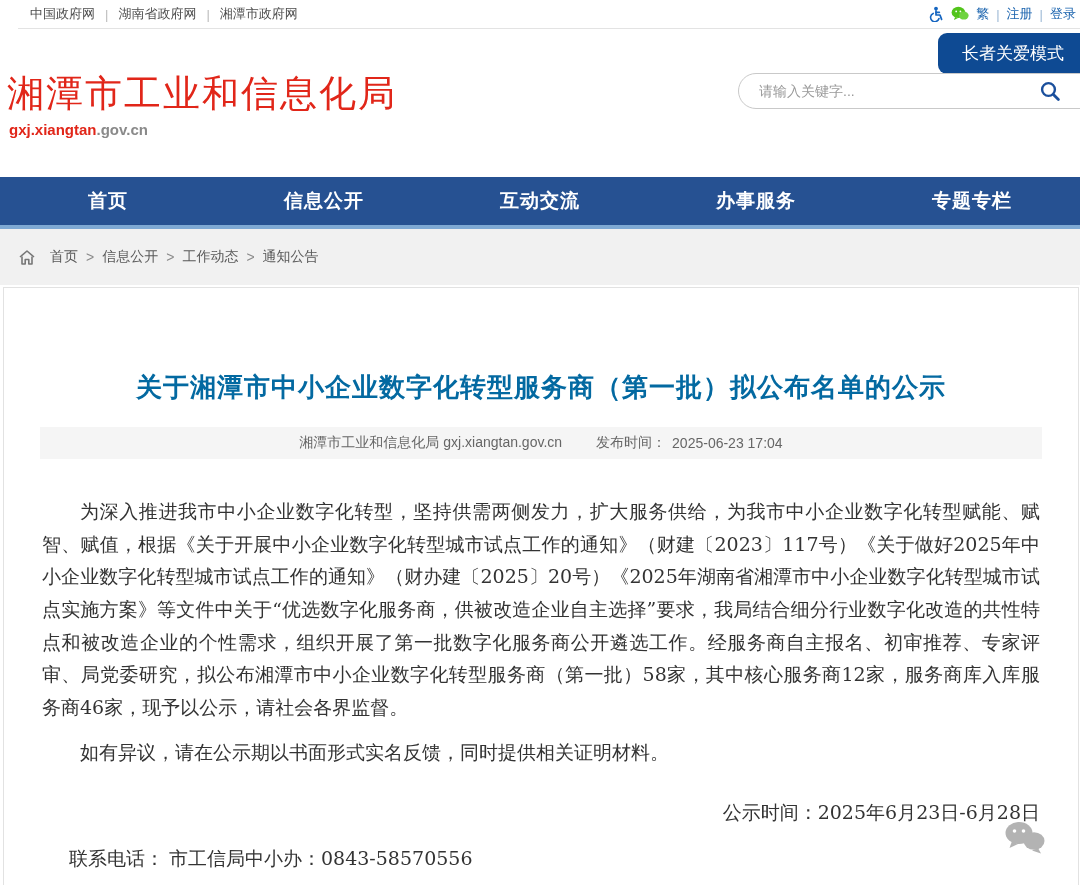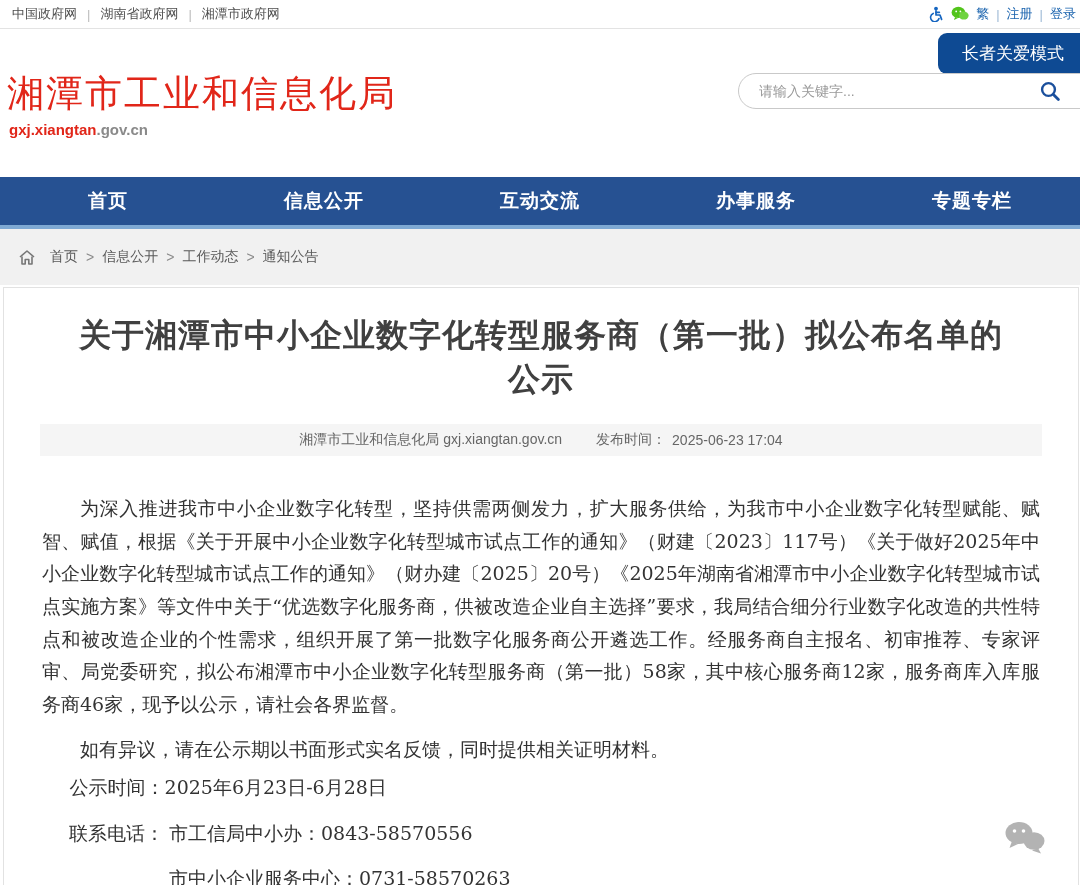--- a/index.html
+++ b/index.html
@@ -8,21 +8,21 @@
     background:#ffffff;
     font-family:"Liberation Sans", sans-serif;
     -webkit-font-smoothing:antialiased;
   }
   .page{position:relative;width:1080px;height:885px;overflow:hidden;}
 
   
   .topbar{
     height:29px;border-bottom:1px solid #e3e3e3;background:#fff;
     display:flex;align-items:center;justify-content:space-between;
-    padding:0 10px 0 12px;box-sizing:border-box;font-size:13px;color:#4d4d4d;
+    padding:0 10px 0 12px;box-sizing:border-box;font-size:13px;color:#4d4d4d;margin-left:18px;
   }
   .topbar-left{display:flex;align-items:center;gap:10px;}
   .topbar-left a{color:#4d4d4d;text-decoration:none;cursor:pointer;}
   .topbar .sep{color:#bbb;}
   .topbar-right{display:flex;align-items:center;gap:7px;margin-right:-6px;}
   .topbar-right a{color:#1a63ae;text-decoration:none;cursor:pointer;white-space:nowrap;}
   .topbar-right .sep2{color:#9db9d6;}
   .tb-icon{display:inline-flex;align-items:center;}
 
   
@@ -71,36 +71,36 @@
   .crumb-sep{color:#8a8a8a;}
   .home-icon{display:inline-flex;margin-right:6px;}
 
   
   .content-box{
     position:absolute;left:3px;right:1px;top:287px;bottom:-2px;
     background:#fff;border:1px solid #e2e2e2;border-bottom:none;
     box-sizing:border-box;overflow:hidden;
   }
   .article-title{
-    margin:26px 60px 0;text-align:center;
-    font-size:32px;font-weight:bold;color:#404040;letter-spacing:1px;
+    margin:82px 60px 0;text-align:center;
+    font-size:26px;font-weight:bold;color:#0369a1;letter-spacing:1px;
   }
   .meta-band{
     margin:22px 36px 0;background:#f5f5f5;height:32px;
     display:flex;align-items:center;justify-content:center;gap:6px;
     font-size:14px;color:#666;
   }
   .meta-band .meta-gap{width:22px;}
   .article-body{
     padding:36px 38px 0;font-family:"DejaVu Serif", serif;
     font-size:19px;color:#333;
   }
   .article-body p{margin:0;line-height:1.72;text-align:justify;text-indent:2em;}
   .article-body p.p2{margin-top:12px;}
-  .line-period{margin-top:6px;line-height:1.7;text-indent:1.45em;}
+  .line-period{margin-top:28px;line-height:1.7;text-indent:1.45em;text-align:right;}
   .contact-line{position:relative;margin-top:13px;line-height:1.7;padding-left:127px;}
   .contact-line .contact-label{position:absolute;left:27px;top:0;}
 
   
   .watermark{
     position:absolute;right:32px;top:820px;display:flex;align-items:center;gap:12px;
     color:#b3b3b3;font-size:27px;letter-spacing:3px;pointer-events:none;
     font-family:"Liberation Sans", sans-serif;
   }
 </style>

